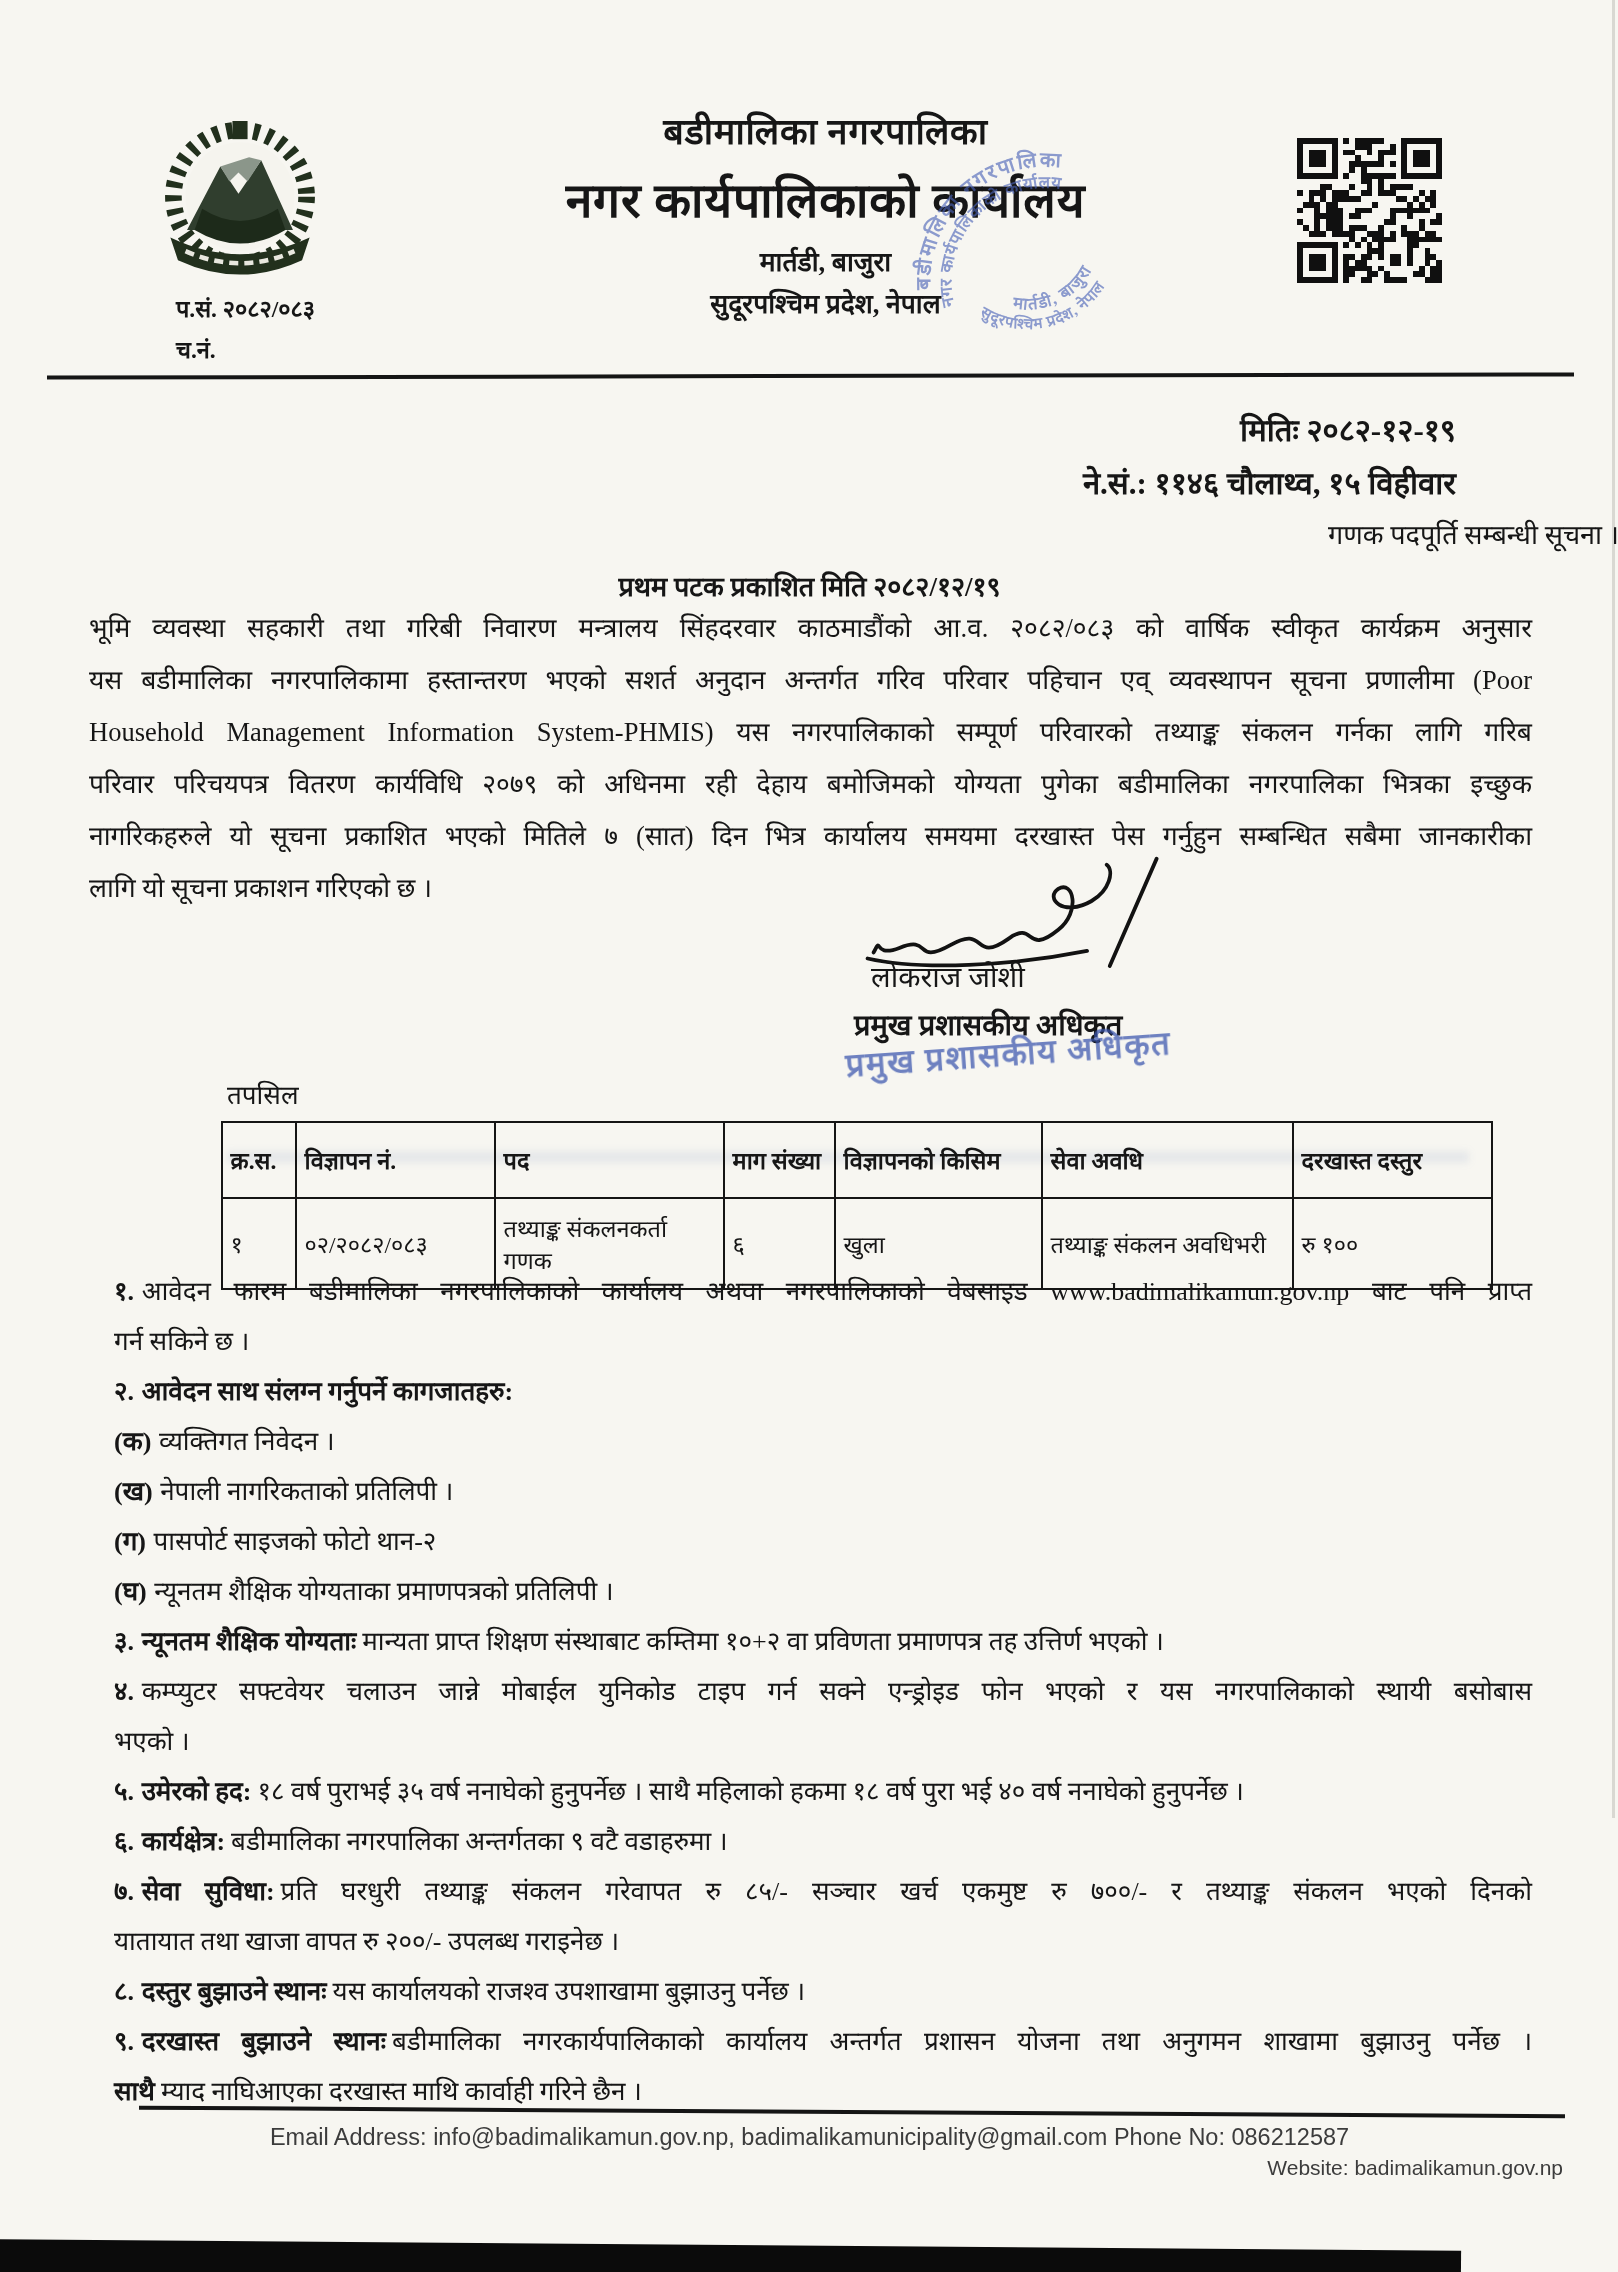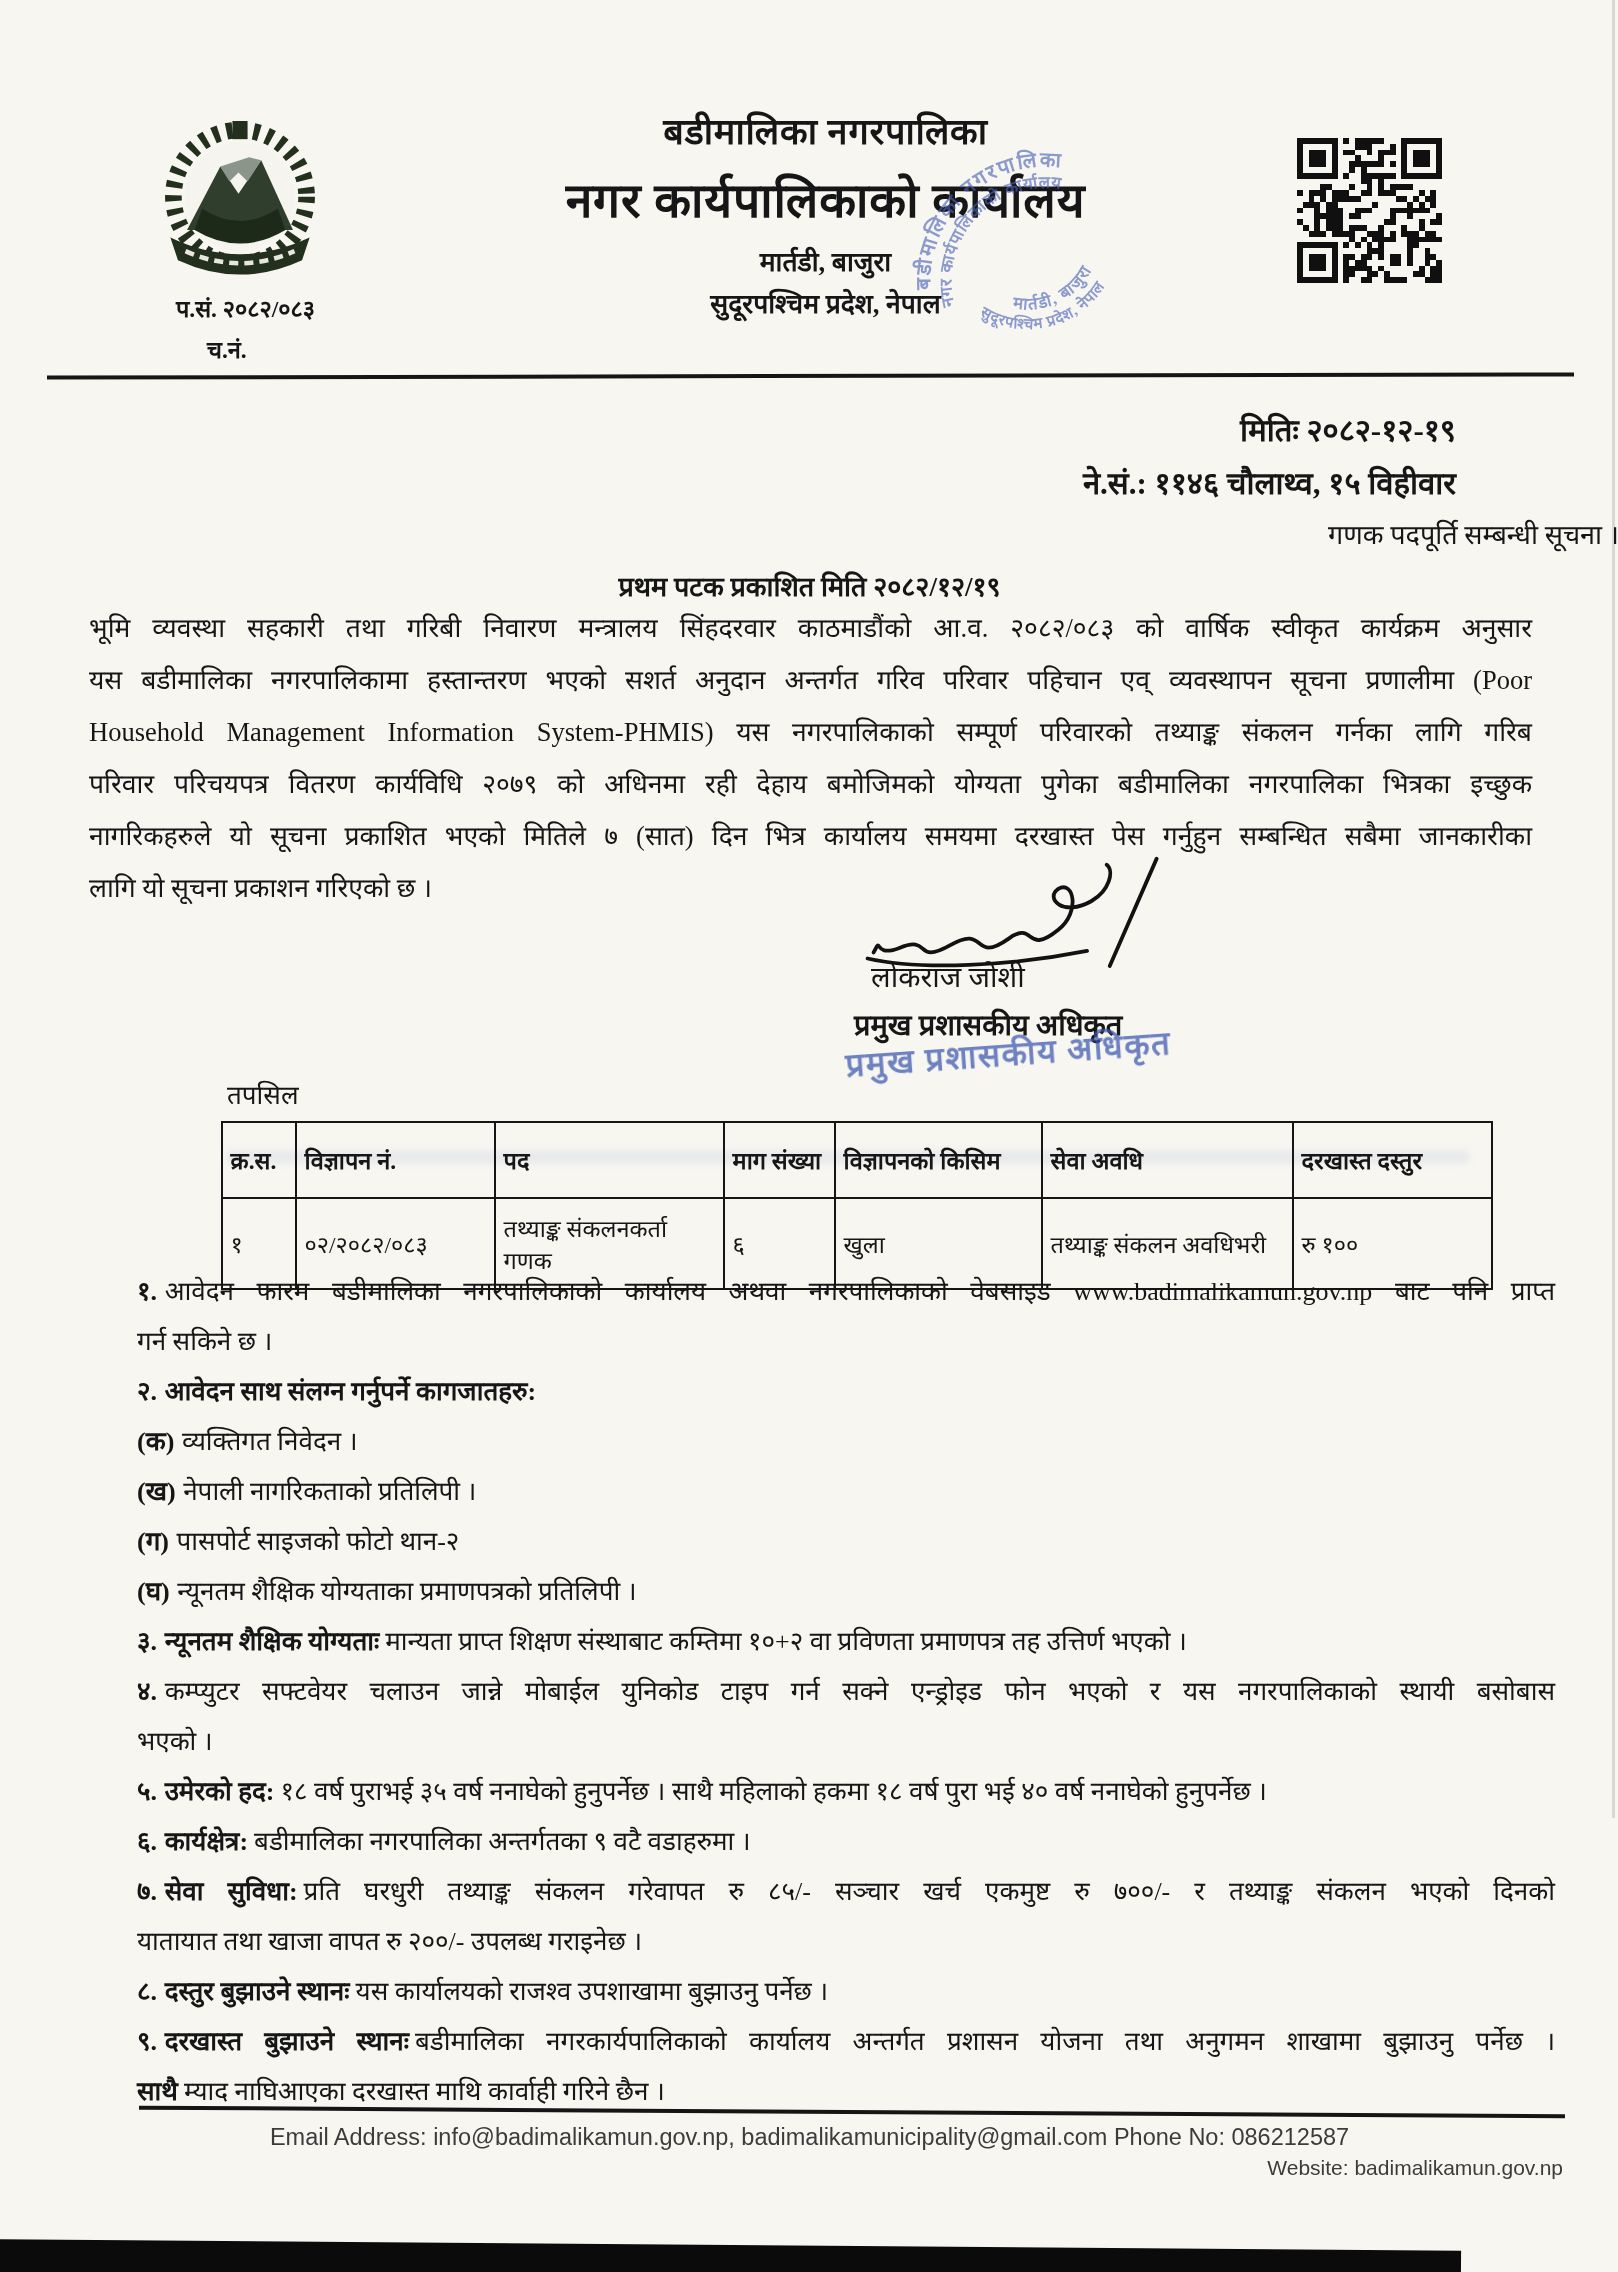--- a/index.html
+++ b/index.html
@@ -10,21 +10,21 @@
     color:#161616;
   }
   .abs{position:absolute;}
   
   .hdr-center{left:424px;top:106px;width:803px;text-align:center;}
   .hdr-muni{font-size:36px;font-weight:bold;letter-spacing:0.8px;}
   .hdr-office{font-size:48px;font-weight:bold;margin-top:10.6px;letter-spacing:0.8px;}
   .hdr-addr{font-size:26.5px;font-weight:bold;margin-top:12px;}
   .hdr-prov{font-size:26.5px;font-weight:bold;margin-top:6px;}
   .refno{left:176px;top:292px;font-size:23.5px;font-weight:bold;}
-  .dispatchno{left:176px;top:333px;font-size:23.5px;font-weight:bold;margin-left:31px;}
+  .dispatchno{left:176px;top:333px;font-size:23.5px;font-weight:bold;}
   .toprule{left:47px;top:374px;width:1527px;height:3.8px;background:#151515;transform:rotate(-0.12deg);}
   .edge-line{right:4.5px;top:0;width:2.3px;height:1818px;background:#d9d8d2;}
   
   .emblem{left:149px;top:121px;}
   .qr{left:1297px;top:138px;}
   .round-stamp{left:885px;top:135px;opacity:.62;}
   .smudge{left:227px;top:1151px;width:1242px;height:12px;background:rgba(92,114,180,.10);filter:blur(3.8px);}
   
   .date-line{left:1045px;top:408px;width:411px;text-align:right;font-size:31px;font-weight:bold;}
   .nesam-line{left:818px;top:461px;width:638px;text-align:right;font-size:31px;font-weight:bold;}
@@ -42,21 +42,21 @@
     color:#3a55ae;opacity:.72;transform:rotate(-4deg);filter:blur(0.5px);letter-spacing:1.5px;}
   
   .tapasil{left:227px;top:1076px;font-size:26px;}
   .sched{left:221px;top:1121px;}
   table{border-collapse:collapse;table-layout:fixed;width:1270px;}
   td,th{border:2.3px solid #151515;font-size:23.5px;font-weight:normal;text-align:left;
         padding:4.5px 7.6px;vertical-align:middle;overflow:hidden;}
   thead th{height:65px;font-weight:600;}
   tbody td{height:80px;}
   
-  .notes{left:114px;top:1267px;width:1418px;font-size:26px;margin-left:23px;}
+  .notes{left:114px;top:1267px;width:1418px;font-size:26px;}
   .note-line{height:50px;line-height:50px;white-space:nowrap;}
   .note-line.justify{white-space:normal;text-align:justify;text-align-last:justify;}
   .note-num{font-weight:bold;margin-right:7.6px;}
   .note-lead{font-weight:bold;margin-right:6px;}
   
   .footrule{left:139px;top:2110px;width:1426px;height:3.8px;background:#151515;transform:rotate(0.35deg);}
   .foot-email{left:0;top:2124px;width:1619px;text-align:center;font-size:23.5px;color:#3c3c3c;
     font-family:"Liberation Sans","DejaVu Sans",sans-serif;}
   .foot-web{left:0;top:2156px;width:1563px;text-align:right;font-size:21px;color:#3c3c3c;
     font-family:"Liberation Sans","DejaVu Sans",sans-serif;}

